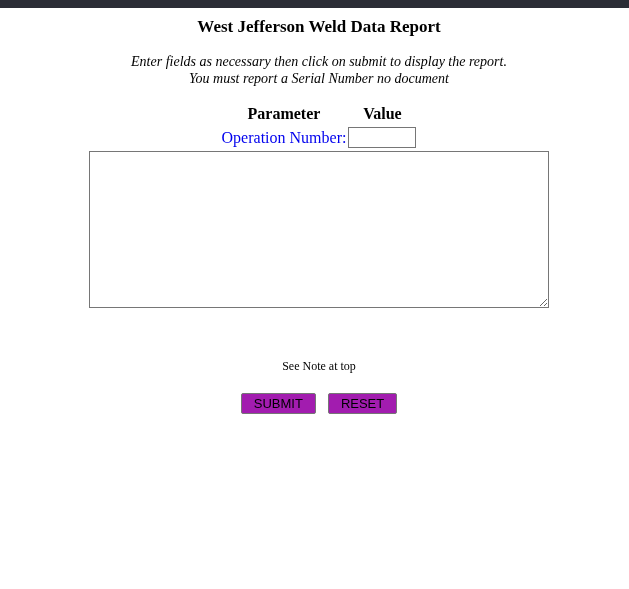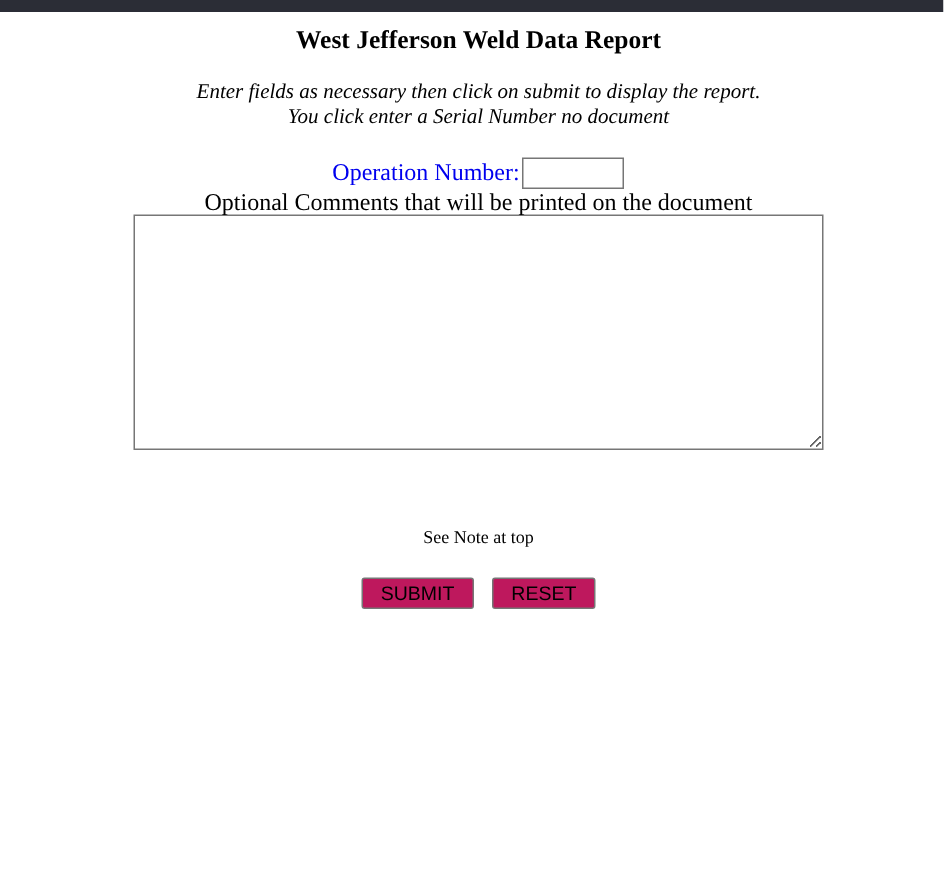--- a/index.html
+++ b/index.html
@@ -92,53 +92,56 @@
     margin: 49px 0 0 0;
     font-size: 12px;
     line-height: 19px;
   }
   .button-row {
     margin: 17px 0 0 0;
   }
   button.form-btn {
     font: 13px "Liberation Sans", sans-serif;
     color: #000000;
-    background: #be185d;
+    background: #a21caf;
     border: 1px solid #767676;
     border-radius: 2px;
     padding: 3px 12px;
     margin: 0 4px;
     line-height: 13px;
     cursor: pointer;
   }
 </style>
 </head>
 <body>
 
 <div class="topbar"></div>
 
 <div class="wrap">
 
   <h1 class="page-title">West Jefferson Weld Data Report</h1>
 
   <div class="instructions">
     <div>Enter fields as necessary then click on submit to display the report.</div>
-    <div><span>You click enter a </span><b>Serial Number</b><span> no document</span></div>
+    <div><span>You must report a </span><b>Serial Number</b><span> no document</span></div>
   </div>
 
   <table class="criteria">
     <tbody>
+    <tr>
+      <th>Parameter</th>
+      <th>Value</th>
+    </tr>
     <tr>
       <td class="param-cell"><span class="field-label">Operation Number:</span></td>
       <td class="value-cell"><input type="text" class="value-input" value="" style=""></td>
     </tr>
   </tbody>
     </table>
 
-  <div class="comments-label">Optional Comments that will be printed on the document</div>
 
   <textarea class="comments" style=""></textarea>
 
   <div class="see-note">See Note at top</div>
 
   <div class="button-row">
     <button type="button" class="form-btn">SUBMIT</button>
     <button type="button" class="form-btn">RESET</button>
   </div>
 

